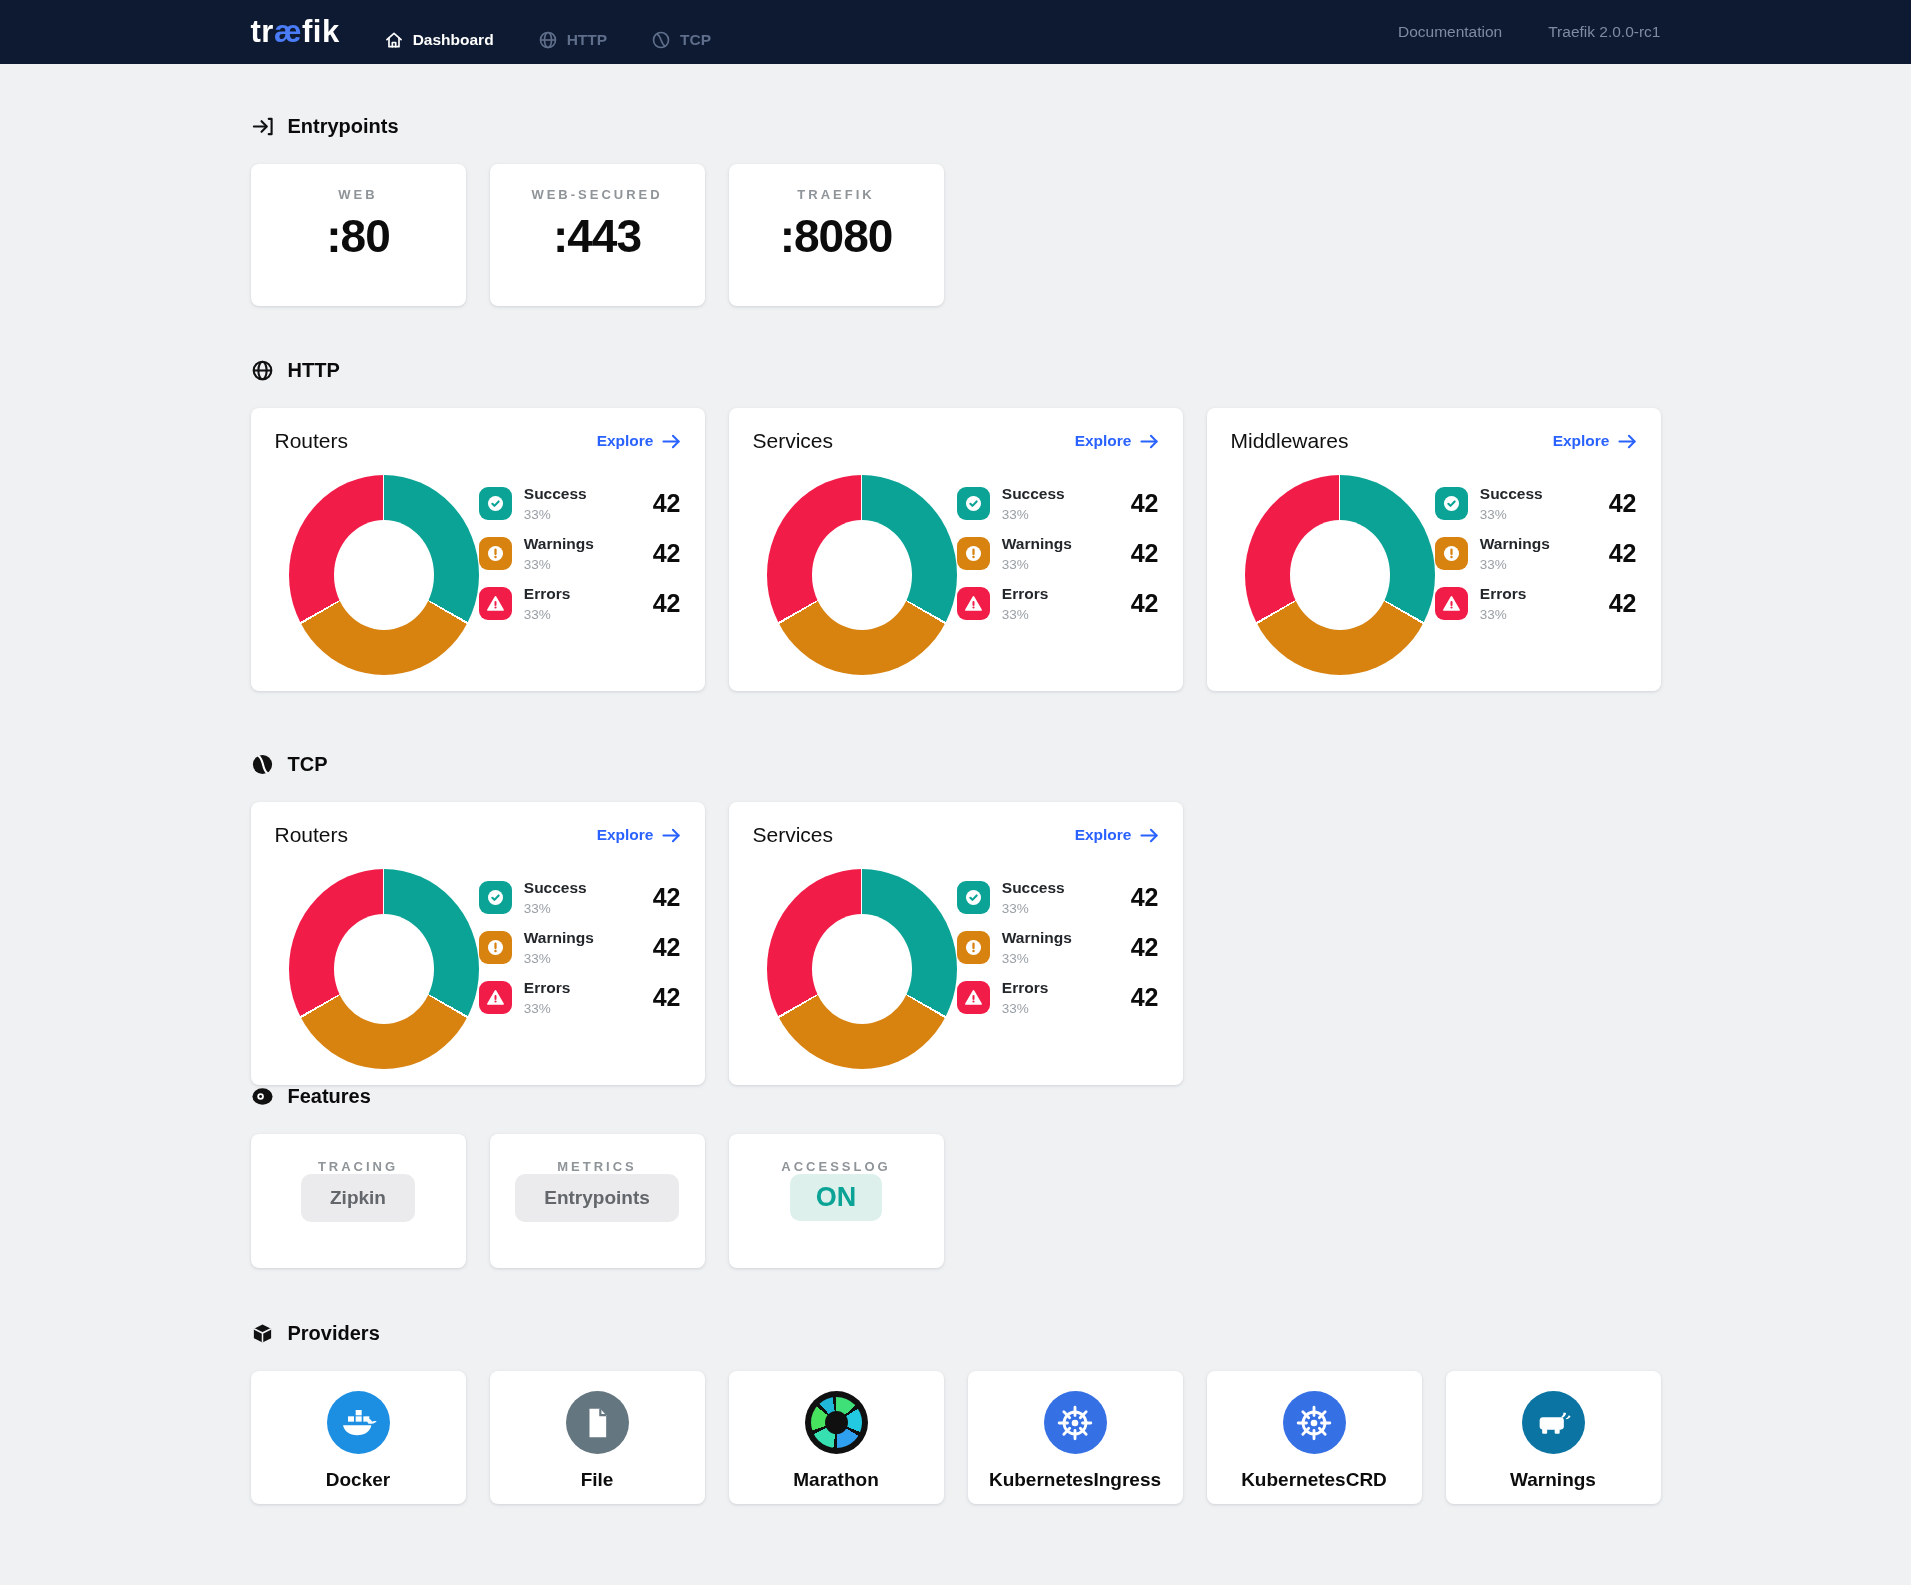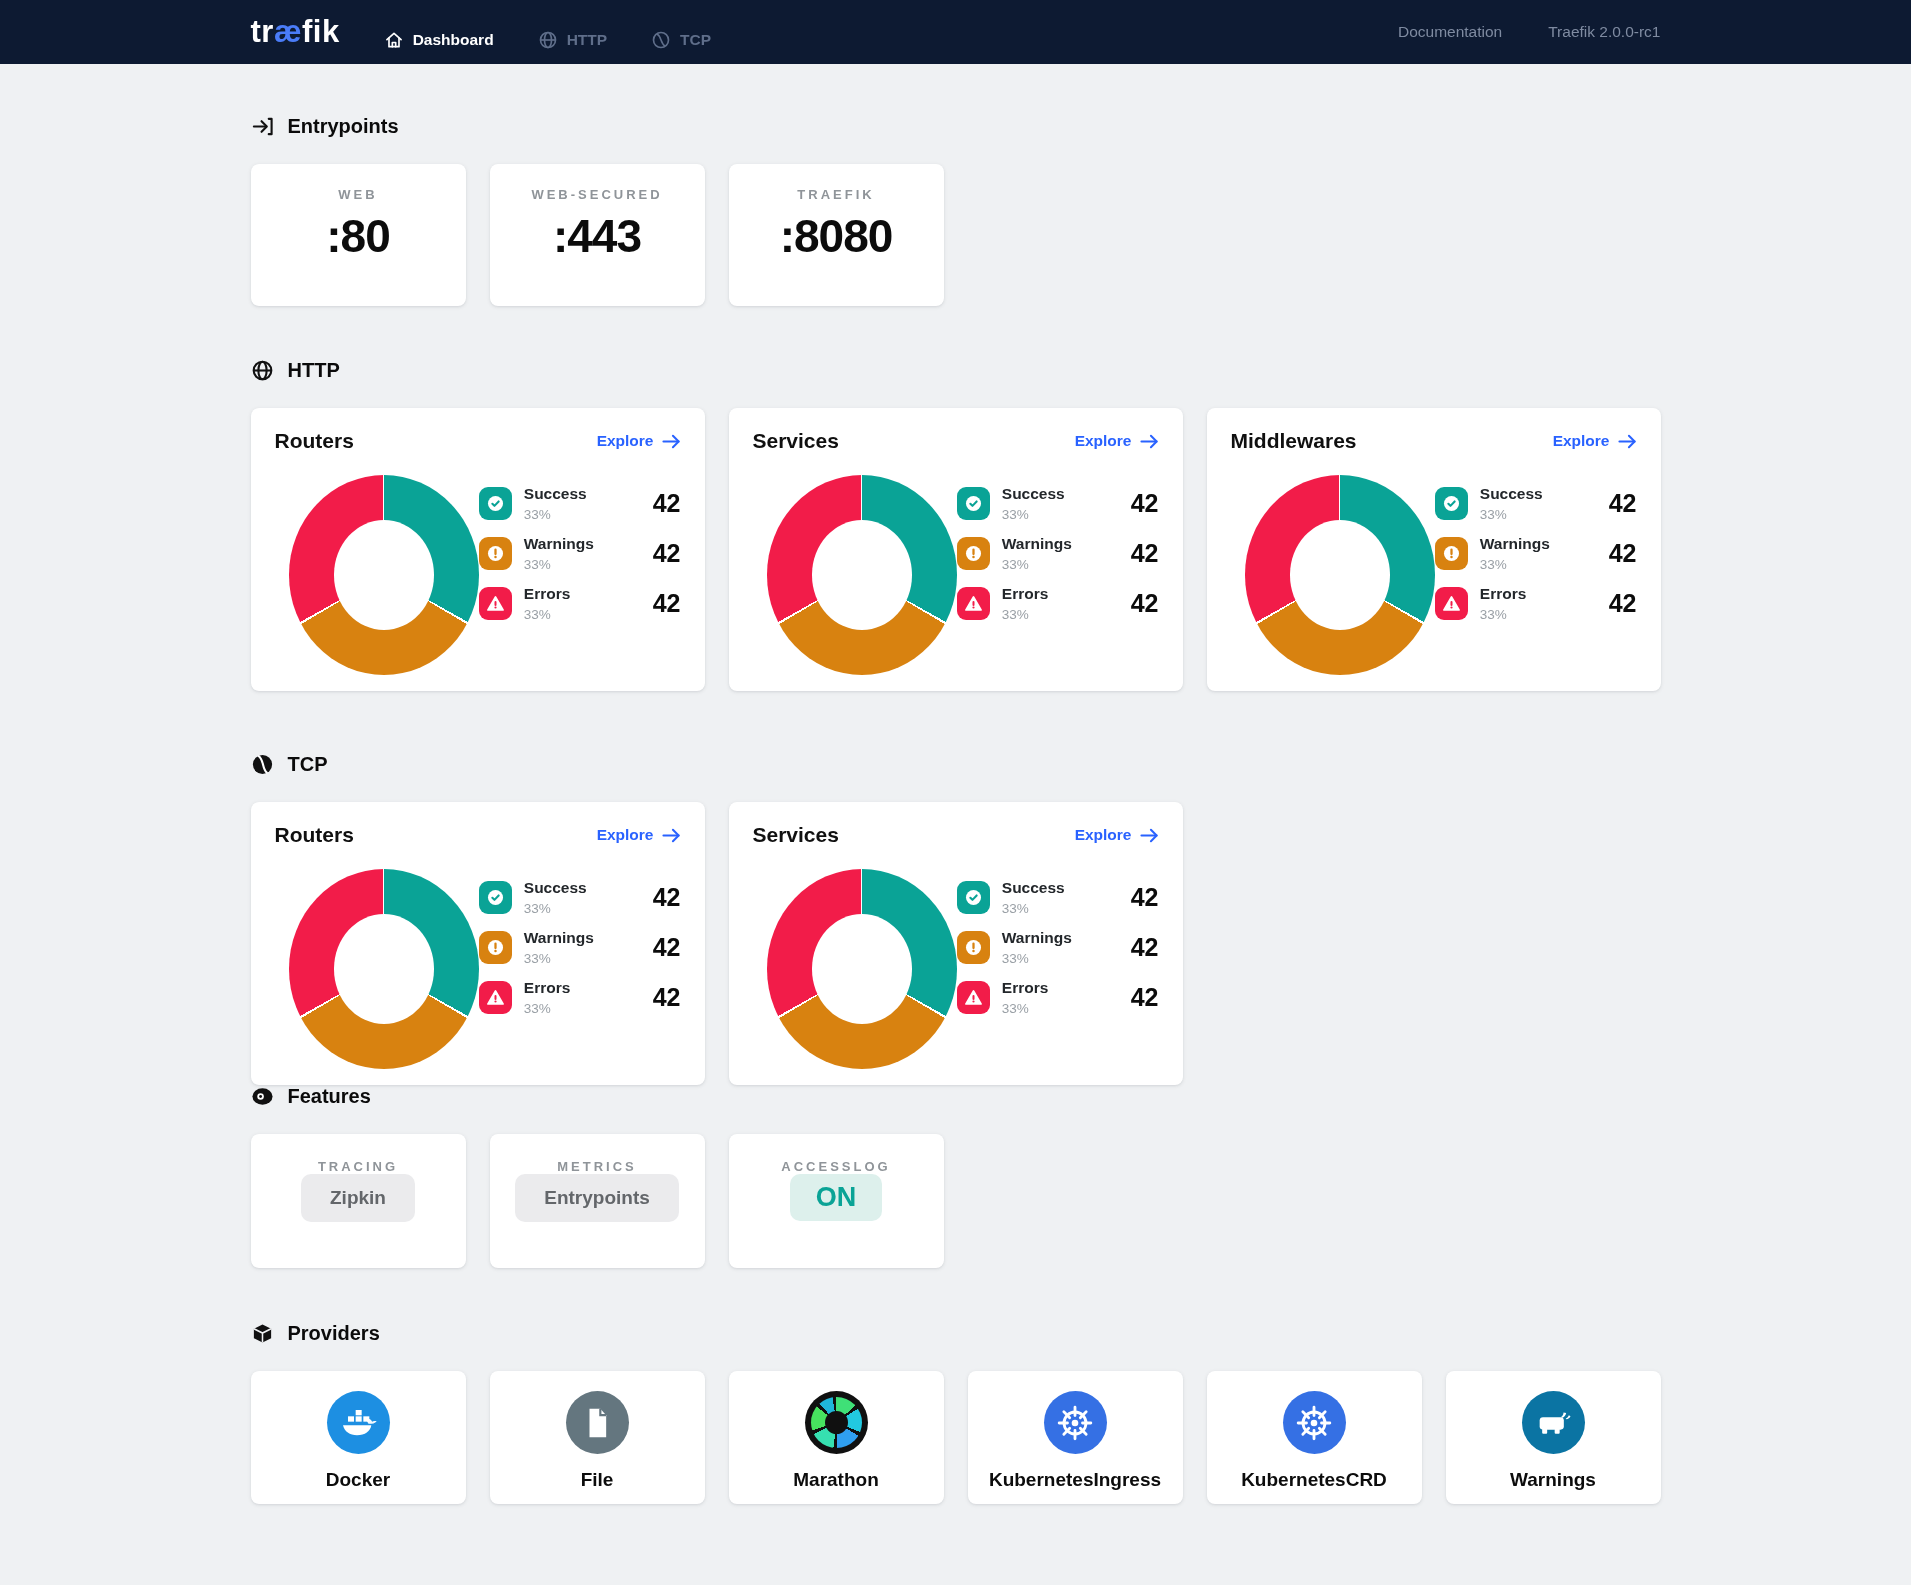--- a/index.html
+++ b/index.html
@@ -40,21 +40,21 @@
   .row { display:flex; gap:24px; margin-top:26px; }
 
   
   .entry-card { width:215px; height:142px; text-align:center; padding-top:23px; }
   .tile-label { font-size:13px; font-weight:600; letter-spacing:3px; color:#8f9499; }
   .entry-value { margin-top:7px; font-size:46px; font-weight:800; color:#0c0c0c; letter-spacing:-1px; }
 
   
   .chart-card { width:454px; height:283px; padding:21px 24px 0 24px; }
   .cc-head { display:flex; align-items:center; justify-content:space-between; }
-  .cc-title { font-size:21px; font-weight:700; color:#101010; }
+  .cc-title { font-size:21px; font-weight:400; color:#101010; }
   .explore { display:flex; align-items:center; gap:8px; color:#2962ff; font-size:15.5px;
              font-weight:700; cursor:pointer; }
   .cc-body { display:flex; margin-top:22px; }
   .donut { width:200px; height:200px; border-radius:50%; position:relative; margin-left:14px;
     background:conic-gradient(
       #0aa396 0deg 119.3deg, #ffffff 119.3deg 120.7deg,
       #d88210 120.7deg 239.3deg, #ffffff 239.3deg 240.7deg,
       #f21c49 240.7deg 359.3deg, #ffffff 359.3deg 360deg); }
   .donut::after { content:""; position:absolute; inset:45px; background:#fff; border-radius:50%; }
   .stats { margin-left:auto; margin-top:9px; width:212px; display:flex; flex-direction:column; gap:11px; }

